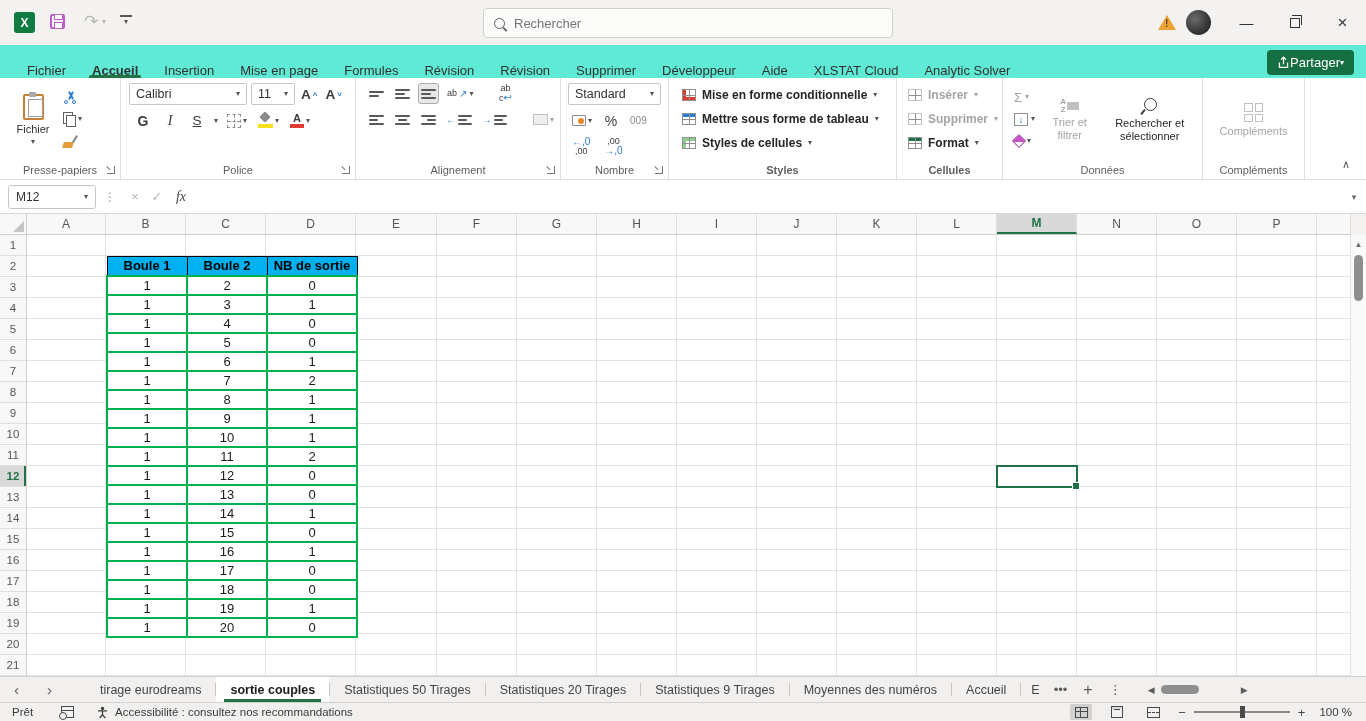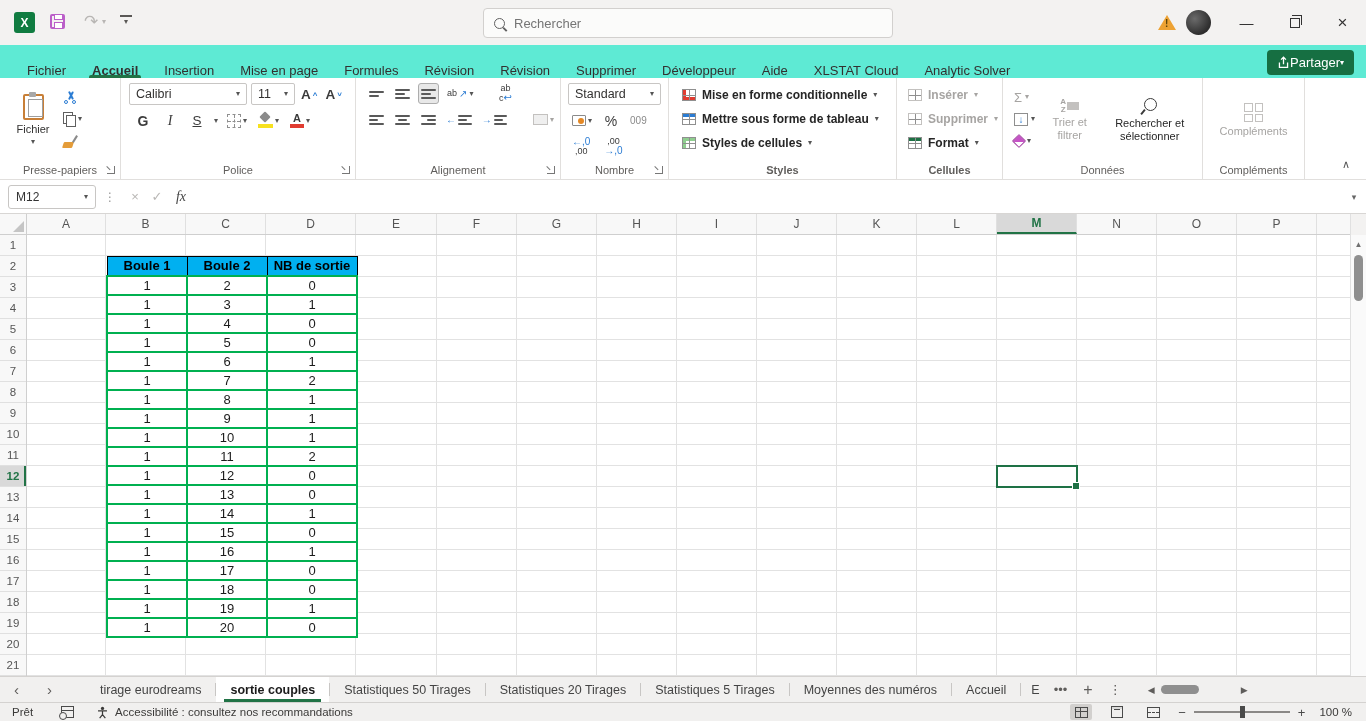--- a/index.html
+++ b/index.html
@@ -751,21 +751,21 @@
     <span class="navarr">›</span>
     <div class="tabstrip" id="sheet-tab-strip">
         <span class="stab">tirage eurodreams</span>
         <span class="tabsep"></span>
         <span class="stab active">sortie couples</span>
         <span class="tabsep"></span>
         <span class="stab">Statistiques 50 Tirages</span>
         <span class="tabsep"></span>
         <span class="stab">Statistiques 20 Tirages</span>
         <span class="tabsep"></span>
-        <span class="stab">Statistiques 5 Tirages</span>
+        <span class="stab">Statistiques 9 Tirages</span>
         <span class="tabsep"></span>
         <span class="stab">Moyennes des numéros</span>
         <span class="tabsep"></span>
         <span class="stab">Accueil</span>
         <span class="tabsep"></span>
         <span class="stab trunc">E</span>
       </div>
     <div class="tab-extra">
       <span class="item">•••</span>
       <span class="item" style="font-size:16px">+</span>

